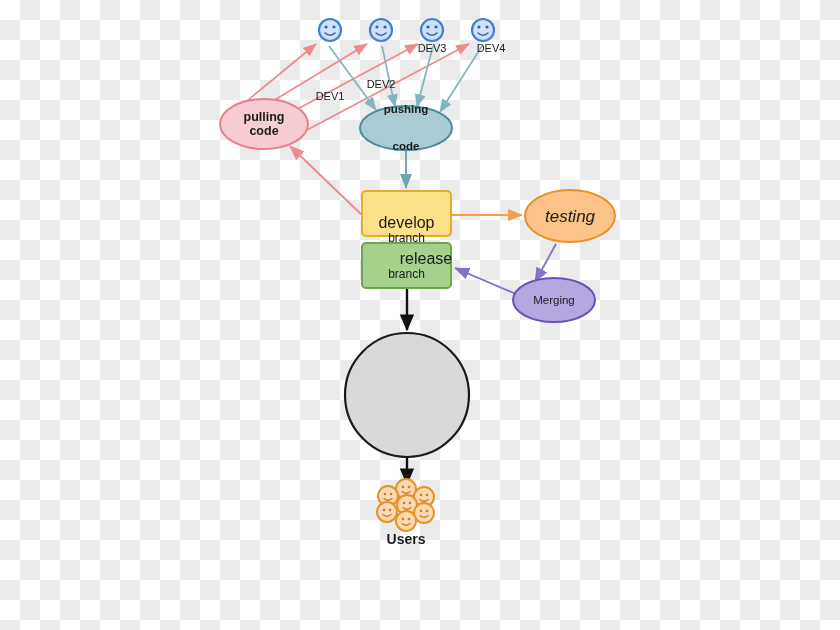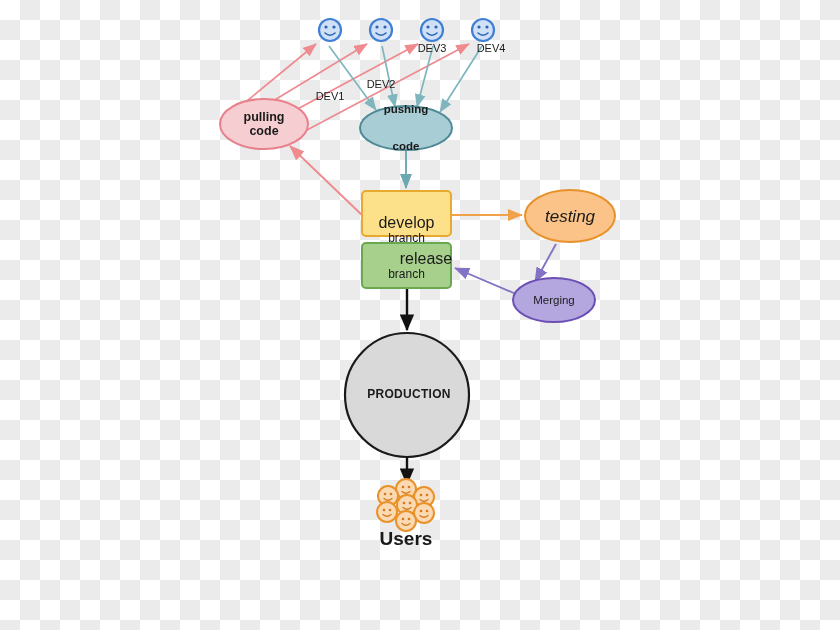--- a/index.html
+++ b/index.html
@@ -234,21 +234,18 @@
   </div>
 
   <div class="node-label" style="left:526px; top:208px; width:88px; height:18px; font-size:17px;font-style:italic;">
     <span class="lbl-main">testing</span>
   </div>
 
   <div class="node-label" style="left:510px; top:292px; width:88px; height:18px; font-size:11.5px; font-weight:normal;">
     <span class="lbl-main">Merging</span>
   </div>
 
-  <div class="node-label" style="left:347px; top:386px; width:124px; height:18px; font-size:12px; font-weight:bold; letter-spacing:0.3px;">
-    <span class="lbl-main">PRODUCTION</span>
-  </div>
-
-  <div class="node-label" style="left:366px; top:530px; width:80px; height:18px; font-size:19px; font-weight:bold;">
+
+  <div class="node-label" style="left:366px; top:530px; width:80px; height:18px; font-size:14px; font-weight:bold;">
     <span class="lbl-main">Users</span>
   </div>
 
 </div>
 
 </body></html>

